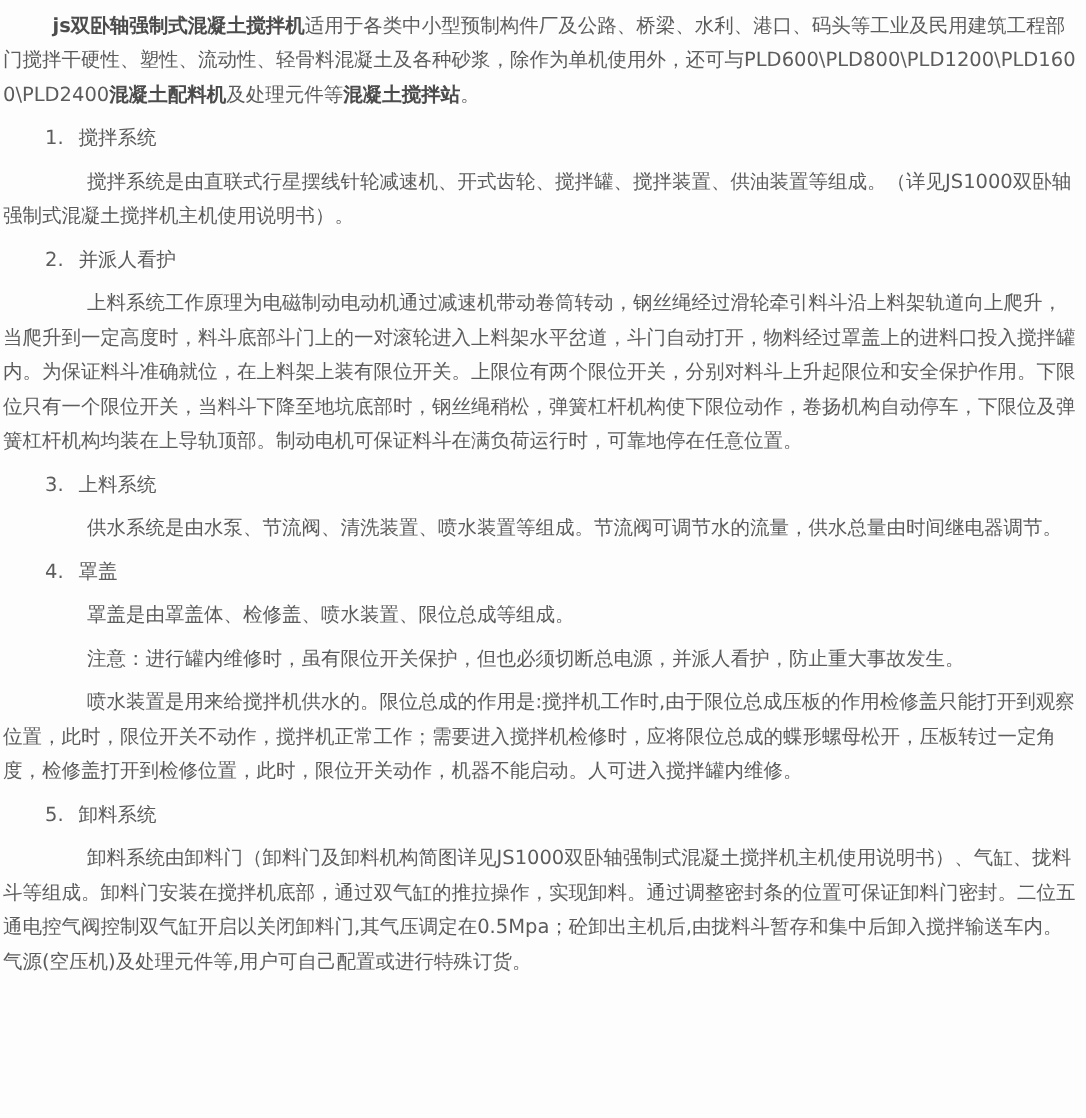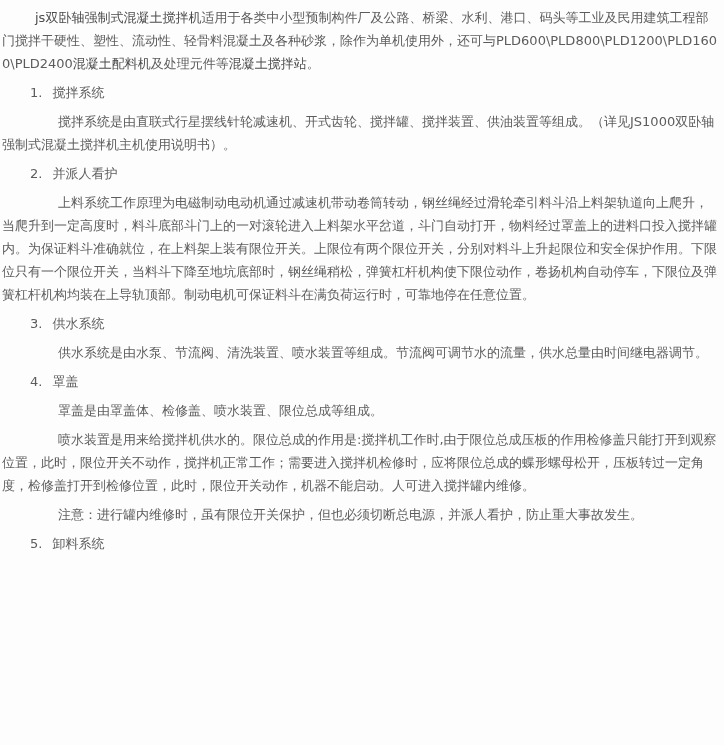--- a/index.html
+++ b/index.html
@@ -22,21 +22,21 @@
     overflow-wrap: break-word;
   }
   .para {
     margin: 0 0 6px 0;
   }
   
   .indent-sm { text-indent: 33px; }
   
   .indent-lg { text-indent: 56px; }
   .bold-seg, .heading {
-    font-weight: normal;
+    font-weight: bold;
     color: #4c4c4c;
   }
   .num-item {
     margin: 0 0 6px 0;
     padding-left: 28px;
   }
   .num-item .num {
     display: inline-block;
     margin-right: 10px;
   }
@@ -44,21 +44,22 @@
 </head>
 <body>
 
 <div class="doc">
   <p class="para indent-sm" id="intro"><span class="bold-seg">js双卧轴强制式混凝土搅拌机</span><span>适用于各类中小型预制构件厂及公路、桥梁、水利、港口、码头等工业及民用建筑工程部门搅拌干硬性、塑性、流动性、轻骨料混凝土及各种砂浆，除作为单机使用外，还可与PLD600\PLD800\PLD1200\PLD1600\PLD2400</span><span class="bold-seg">混凝土配料机</span><span>及处理元件等</span><span class="bold-seg">混凝土搅拌站</span><span>。</span></p>
   <div id="sections">
       <p class="para num-item"><span class="num">1.</span><span>搅拌系统</span></p>
       <p class="para indent-lg">搅拌系统是由直联式行星摆线针轮减速机、开式齿轮、搅拌罐、搅拌装置、供油装置等组成。（详见JS1000双卧轴强制式混凝土搅拌机主机使用说明书）。</p>
       <p class="para num-item"><span class="num">2.</span><span>并派人看护</span></p>
       <p class="para indent-lg">上料系统工作原理为电磁制动电动机通过减速机带动卷筒转动，钢丝绳经过滑轮牵引料斗沿上料架轨道向上爬升，当爬升到一定高度时，料斗底部斗门上的一对滚轮进入上料架水平岔道，斗门自动打开，物料经过罩盖上的进料口投入搅拌罐内。为保证料斗准确就位，在上料架上装有限位开关。上限位有两个限位开关，分别对料斗上升起限位和安全保护作用。下限位只有一个限位开关，当料斗下降至地坑底部时，钢丝绳稍松，弹簧杠杆机构使下限位动作，卷扬机构自动停车，下限位及弹簧杠杆机构均装在上导轨顶部。制动电机可保证料斗在满负荷运行时，可靠地停在任意位置。</p>
-      <p class="para num-item"><span class="num">3.</span><span>供水系统</span></p>
+      <p class="para num-item"><span class="num">3.</span><span>上料系统</span></p>
       <p class="para indent-lg">供水系统是由水泵、节流阀、清洗装置、喷水装置等组成。节流阀可调节水的流量，供水总量由时间继电器调节。</p>
       <p class="para num-item"><span class="num">4.</span><span>罩盖</span></p>
       <p class="para indent-lg">罩盖是由罩盖体、检修盖、喷水装置、限位总成等组成。</p>
+      <p class="para indent-lg">注意：进行罐内维修时，虽有限位开关保护，但也必须切断总电源，并派人看护，防止重大事故发生。</p>
       <p class="para indent-lg">喷水装置是用来给搅拌机供水的。限位总成的作用是:搅拌机工作时,由于限位总成压板的作用检修盖只能打开到观察位置，此时，限位开关不动作，搅拌机正常工作；需要进入搅拌机检修时，应将限位总成的蝶形螺母松开，压板转过一定角度，检修盖打开到检修位置，此时，限位开关动作，机器不能启动。人可进入搅拌罐内维修。</p>
-      <p class="para indent-lg">注意：进行罐内维修时，虽有限位开关保护，但也必须切断总电源，并派人看护，防止重大事故发生。</p>
       <p class="para num-item"><span class="num">5.</span><span>卸料系统</span></p>
+      <p class="para indent-lg">卸料系统由卸料门（卸料门及卸料机构简图详见JS1000双卧轴强制式混凝土搅拌机主机使用说明书）、气缸、拢料斗等组成。卸料门安装在搅拌机底部，通过双气缸的推拉操作，实现卸料。通过调整密封条的位置可保证卸料门密封。二位五通电控气阀控制双气缸开启以关闭卸料门,其气压调定在0.5Mpa；砼卸出主机后,由拢料斗暂存和集中后卸入搅拌输送车内。气源(空压机)及处理元件等,用户可自己配置或进行特殊订货。</p>
     </div>
 </div>
 
 </body></html>

